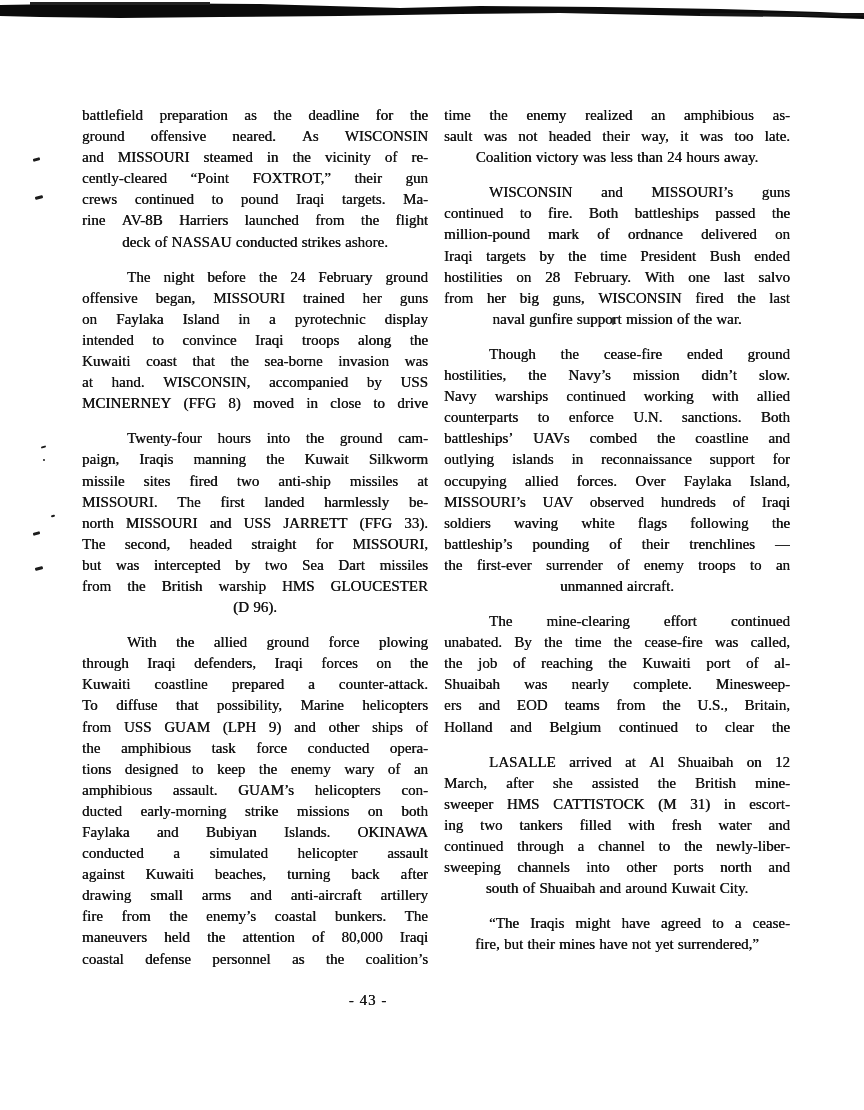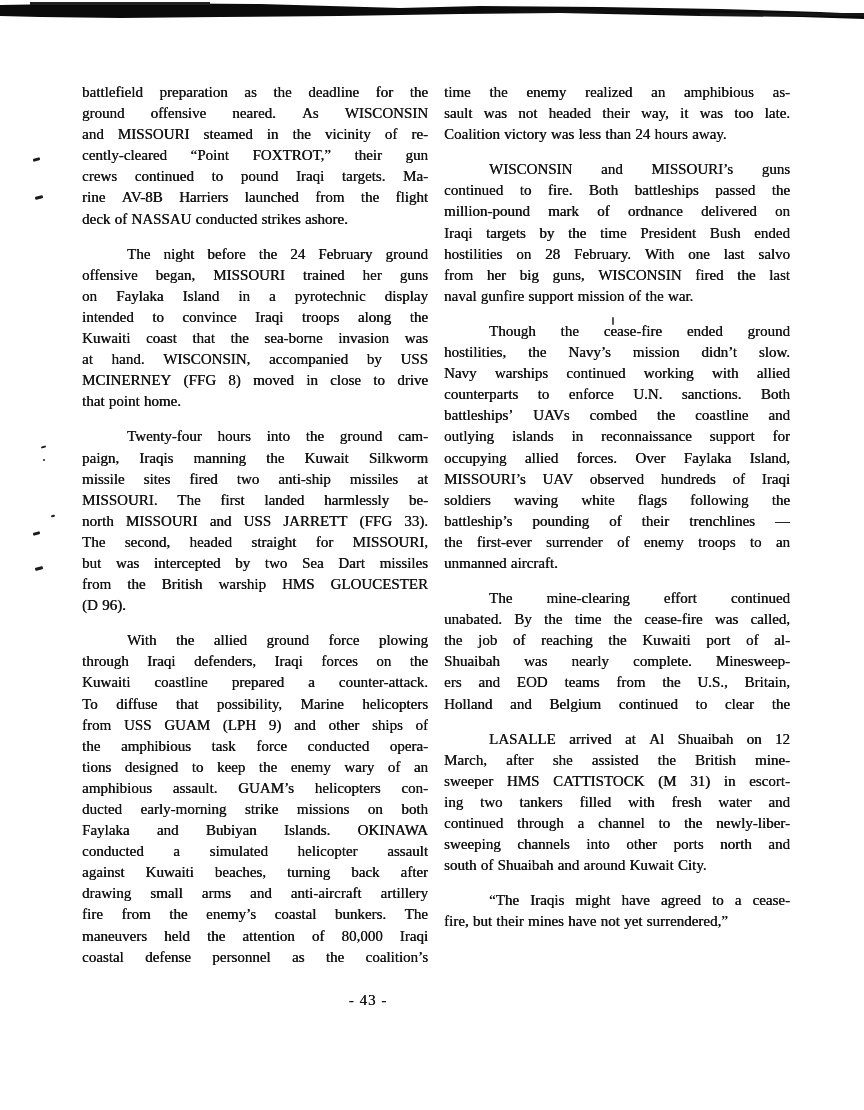--- a/index.html
+++ b/index.html
@@ -6,32 +6,32 @@
   body{
     width:864px;height:1110px;position:relative;background:#ffffff;
     font-family:"Liberation Serif","DejaVu Serif",serif;
     color:#151515;overflow:hidden;
   }
   .scan-top-bar{position:absolute;left:0;top:0;width:864px;height:24px;}
   .text-block{
     position:absolute;left:82px;top:82px;width:708px;
     display:flex;gap:16px;
   }
-  .column{width:346px;flex:0 0 346px;}
+  .column{width:346px;flex:0 0 346px;margin-top:23px;}
   .para{margin:0 0 14px 0;}
   .para:last-child{margin-bottom:0;}
   .line{
     display:flex;justify-content:space-between;
     height:21.1px;overflow:hidden;
     font-size:15px;line-height:21.1px;
     text-shadow:0.35px 0 0 currentColor;
     white-space:nowrap;
   }
   .line span{flex:0 0 auto;}
-  .line.last{display:block;}
+  .line.last{display:block;text-align:center;}
   .line.last{word-spacing:0.5px;}
   .para.indent .line:first-child{padding-left:45px;}
   .footer{
     position:absolute;left:0;top:992px;width:736px;text-align:center;
     font-size:15px;letter-spacing:1px;
     text-shadow:0.35px 0 0 currentColor;
   }
   .speck{position:absolute;background:#1c1c1c;border-radius:1px;transform:rotate(-15deg);}
   .speck.v{transform:none;background:#555;}
 </style>
@@ -168,21 +168,20 @@
         <div class="line">
           <span>MCINERNEY</span>
           <span>(FFG</span>
           <span>8)</span>
           <span>moved</span>
           <span>in</span>
           <span>close</span>
           <span>to</span>
           <span>drive</span>
         </div>
-        <div class="line last">that point home.</div>
       </div>
       <div class="para indent">
         <div class="line">
           <span>Twenty-four</span>
           <span>hours</span>
           <span>into</span>
           <span>the</span>
           <span>ground</span>
           <span>cam-</span>
         </div>

